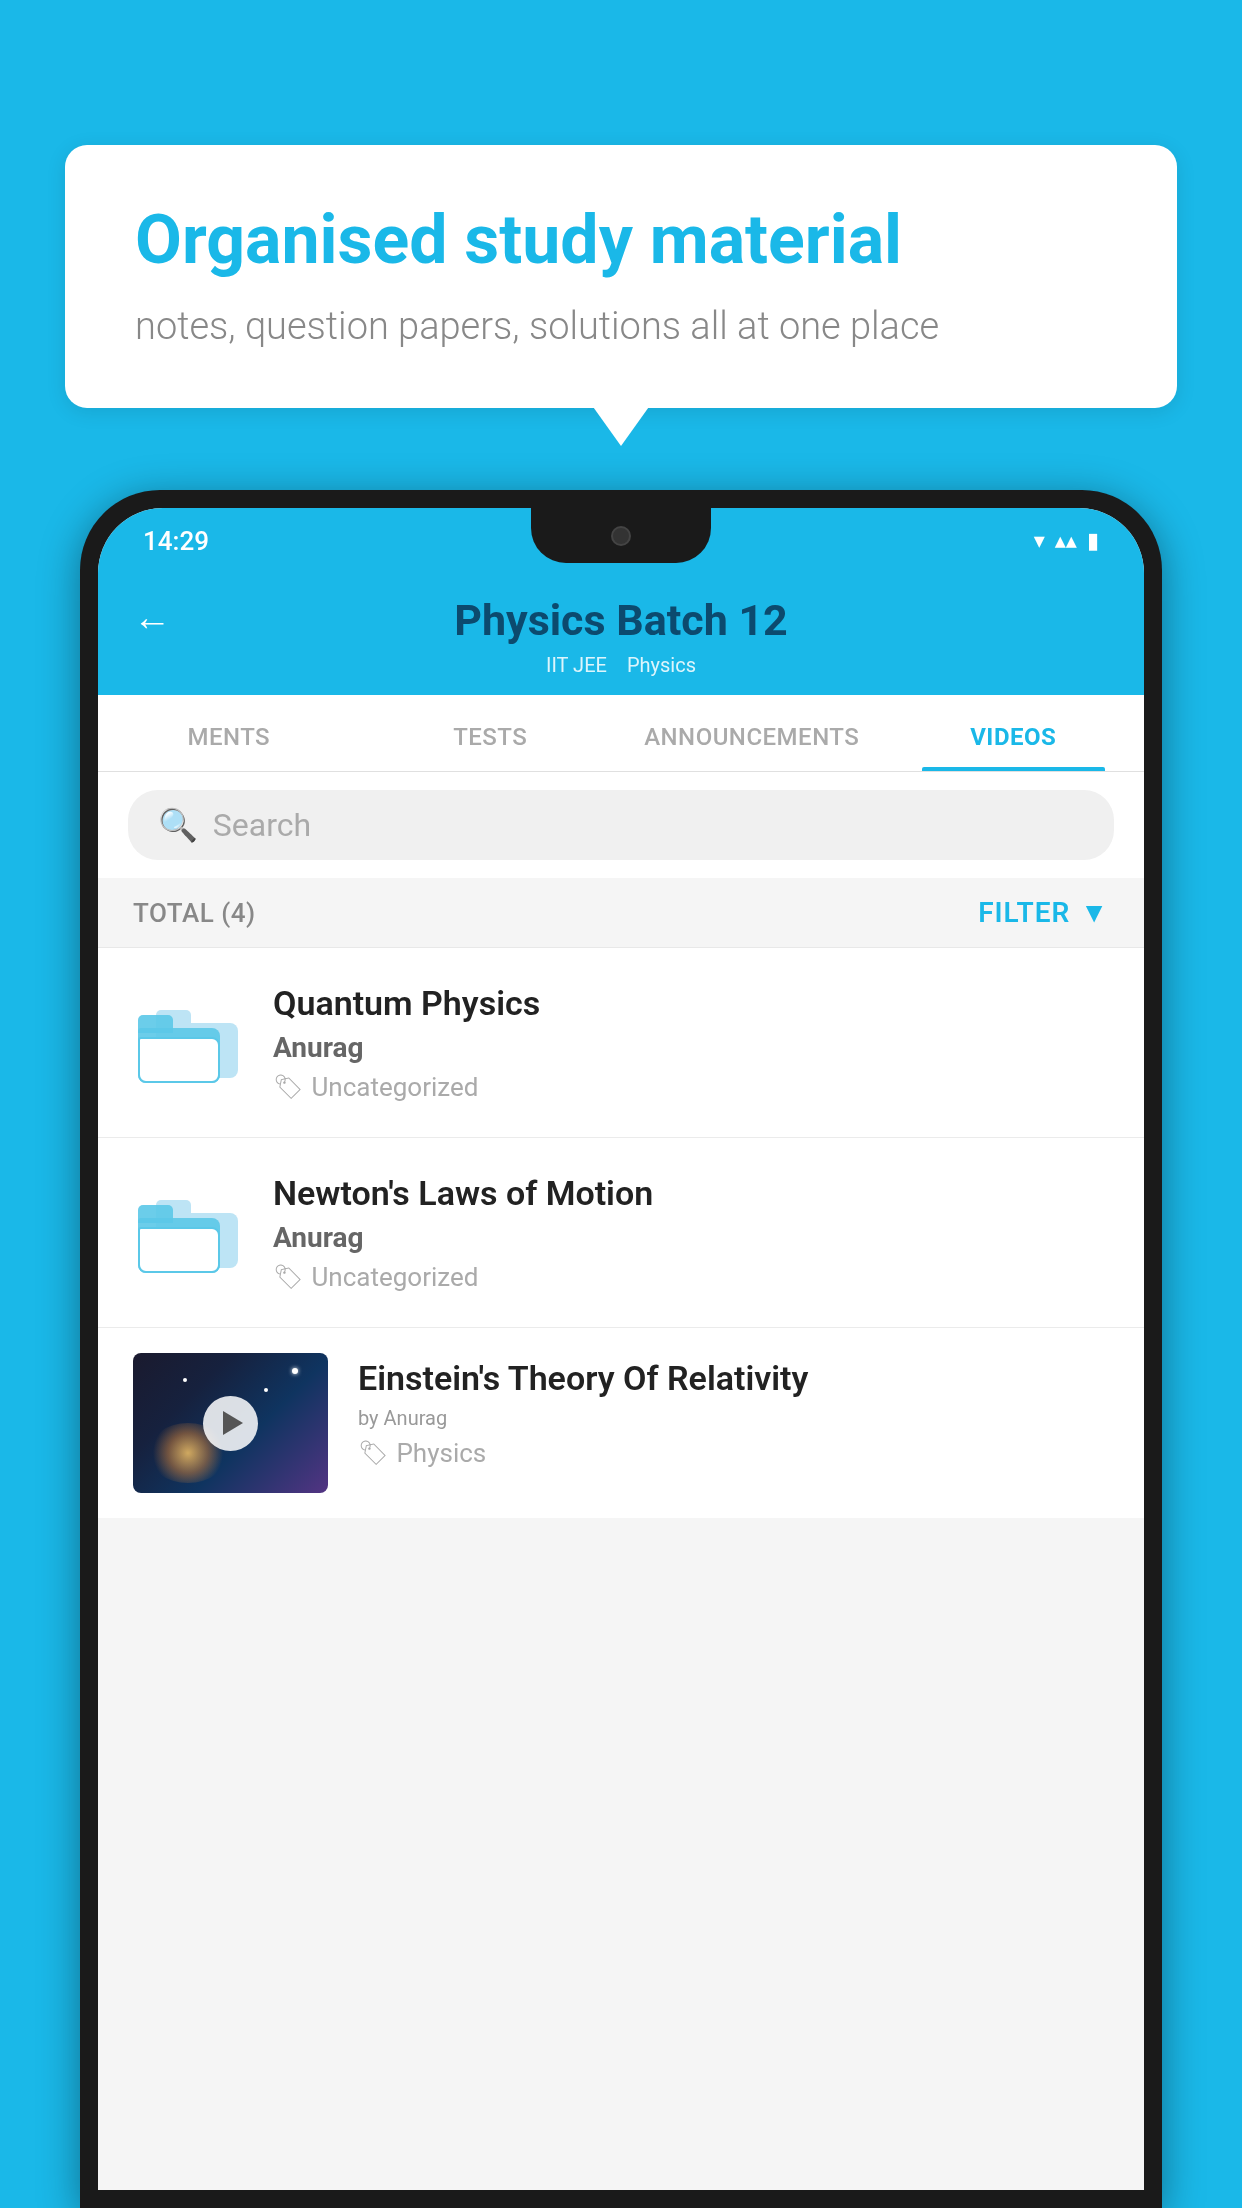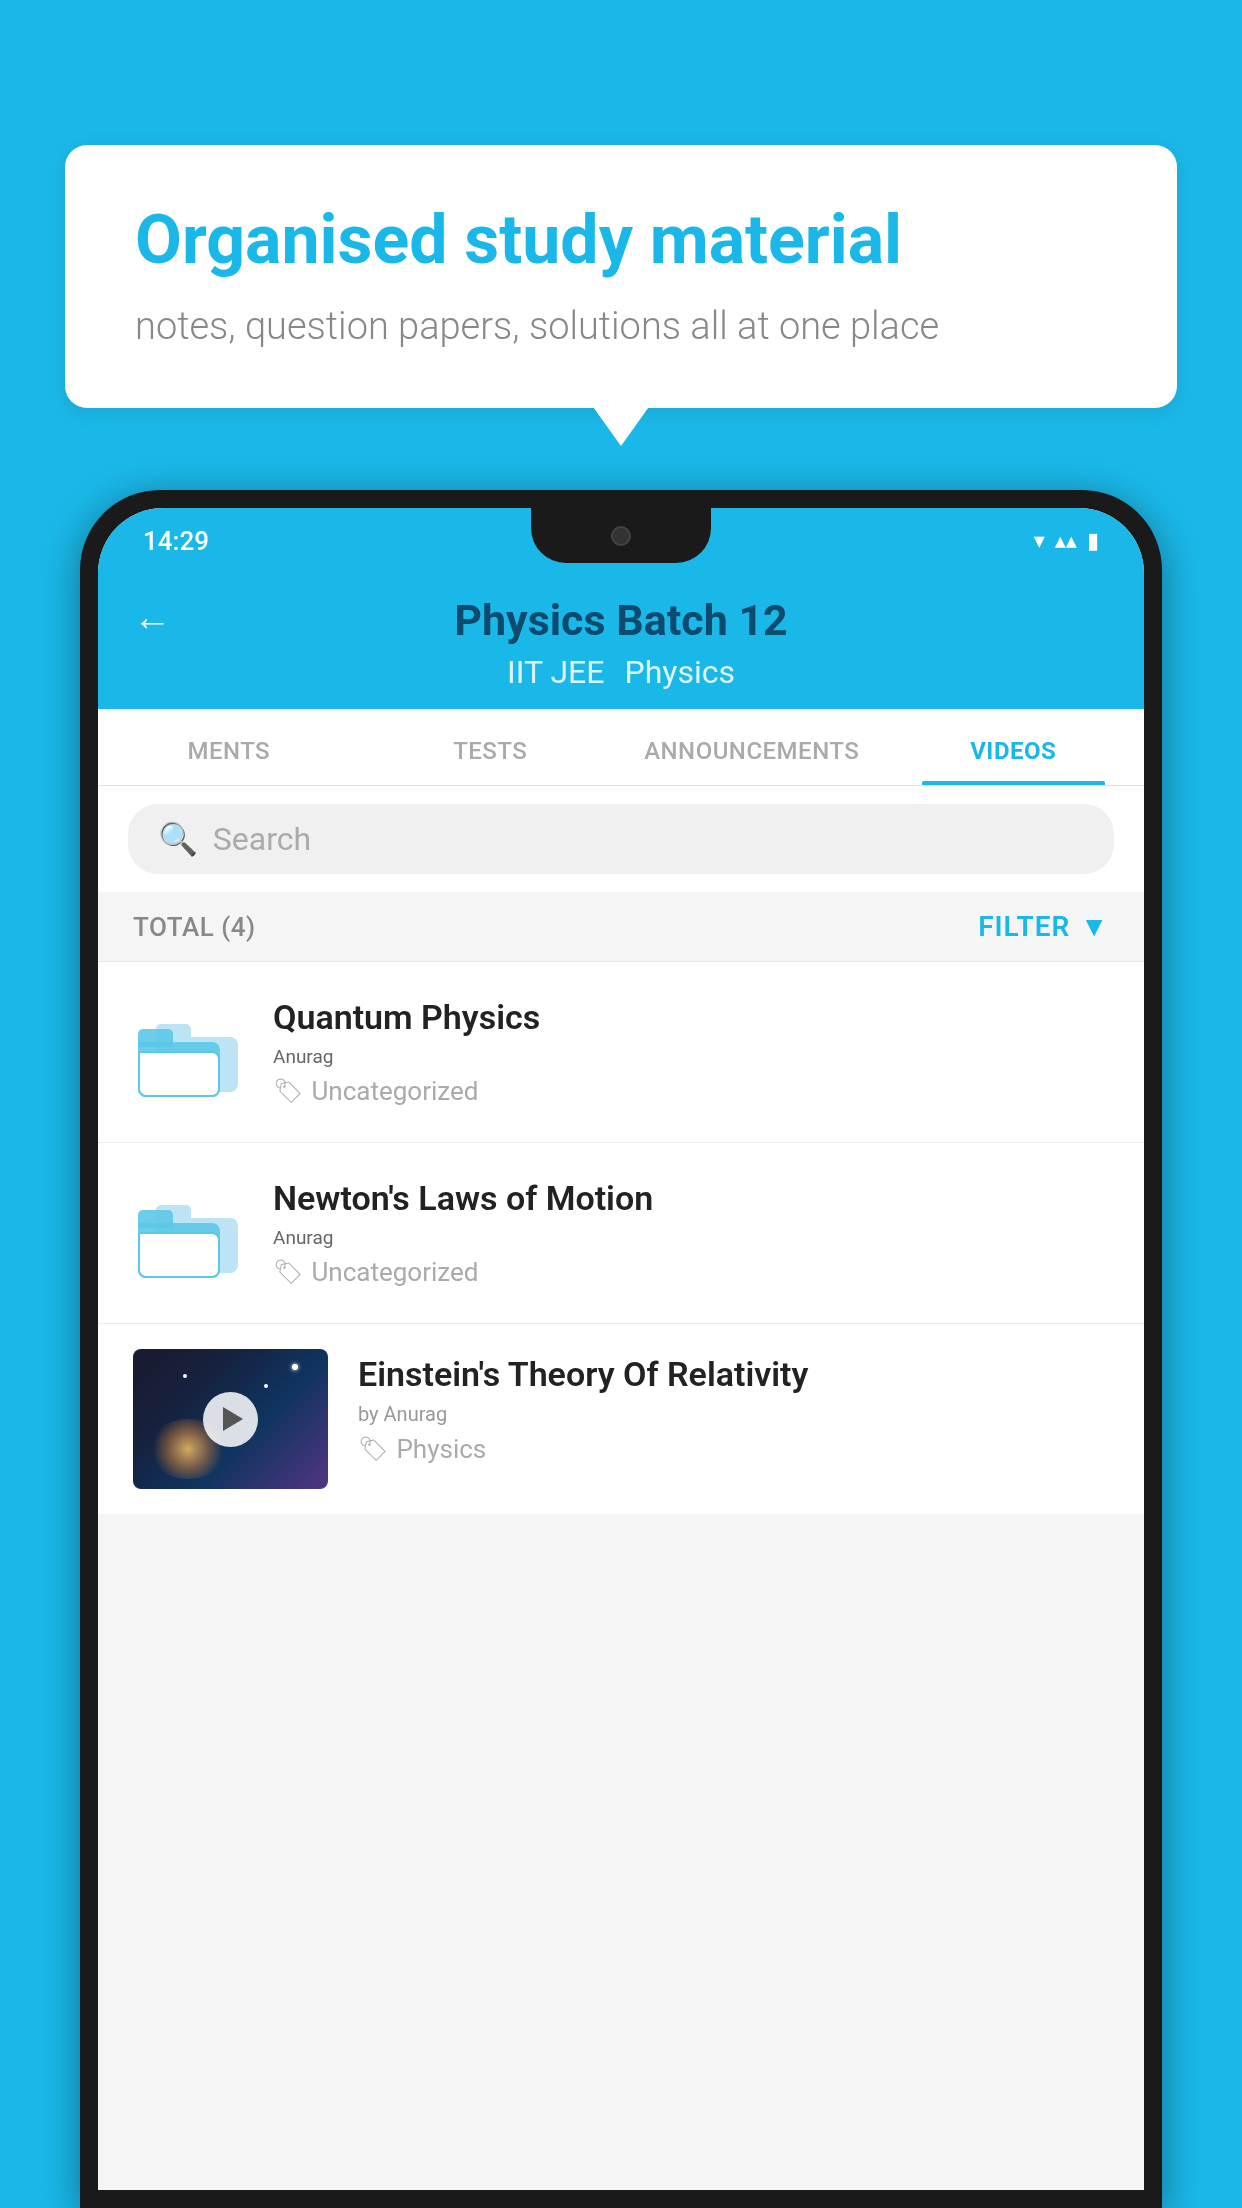--- a/index.html
+++ b/index.html
@@ -153,21 +153,21 @@
       margin-bottom: 8px;
     }
 
     .header-tags {
       display: flex;
       gap: 20px;
     }
 
     .header-tag {
       color: rgba(255,255,255,0.85);
-      font-size: 32px;
+      font-size: 20px;
     }
 
     
     .tab-bar {
       background: white;
       display: flex;
       border-bottom: 1px solid #e0e0e0;
       overflow: hidden;
     }
 
@@ -364,23 +364,24 @@
     }
 
     .video-item-title {
       font-size: 34px;
       font-weight: 600;
       color: #222;
       margin-bottom: 8px;
     }
 
     .video-item-author {
-      font-size: 19px;
+      font-size: 28px;
       color: #666;
       margin-bottom: 8px;
+      font-weight: bold;
     }
 
     .video-item-tag {
       display: flex;
       align-items: center;
       gap: 8px;
     }
 
     .tag-icon {
       color: #aaa;

